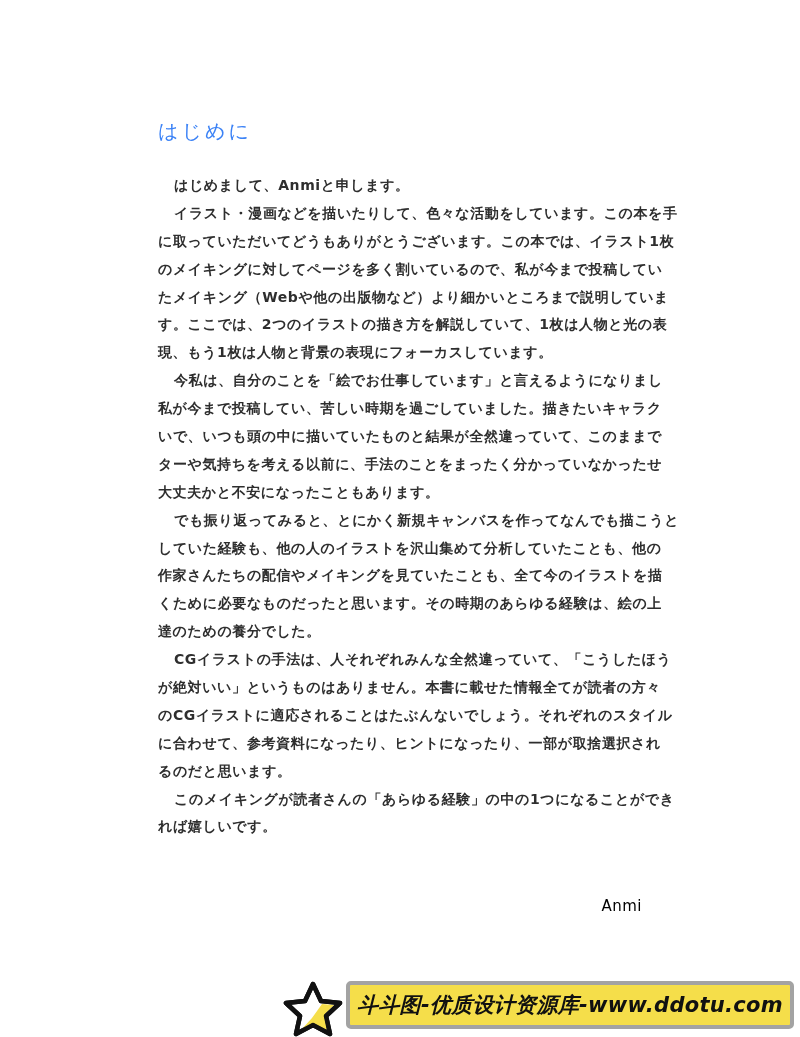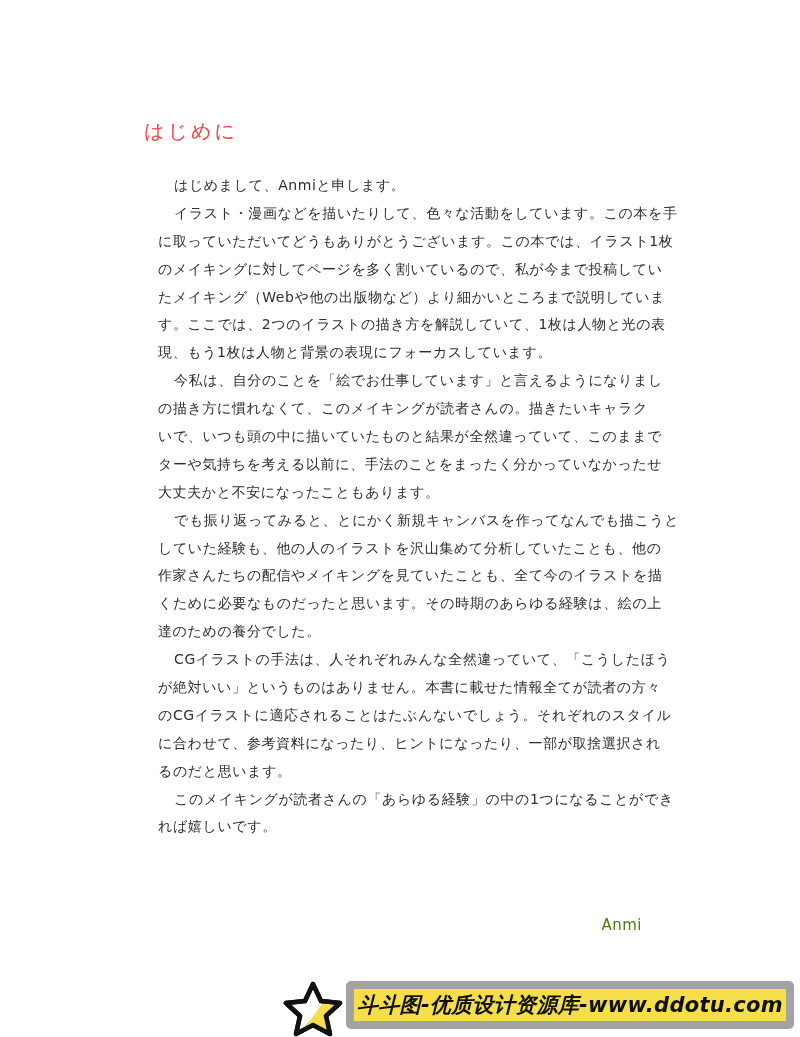--- a/index.html
+++ b/index.html
@@ -1,59 +1,59 @@
 <!DOCTYPE html>
 <html><head>
 <meta charset="utf-8">
 <style>
   html, body { margin: 0; padding: 0; }
   body {
     width: 800px; height: 1037px; background: #ffffff; position: relative; overflow: hidden;
     font-family: "DejaVu Sans", "Liberation Sans", sans-serif; color: #2b2b2b;
   }
   .page-title {
-    position: absolute; left: 144px; top: 118px;
-    font-size: 20px; letter-spacing: 3px; color: #ef4444; font-weight: normal; margin: 0;
+    position: absolute; left: 158px; top: 118px;
+    font-size: 20px; letter-spacing: 3px; color: #3b82f6; font-weight: normal; margin: 0;
   }
   .body-text {
-    position: absolute; left: 158px; top: 172px; width: 486px;
+    position: absolute; left: 158px; top: 172px; width: 486px; font-weight: bold;
   }
   .line {
     height: 27.9px; line-height: 27.9px; font-size: 14px; white-space: nowrap;
     letter-spacing: 0.6px; color: #2e2e2e; overflow: visible;
   }
   .line.indent { padding-left: 16px; }
   .signature {
-    position: absolute; right: 158px; top: 916px; font-size: 15px; color: #4d7c0f; letter-spacing: 0.5px;
+    position: absolute; right: 158px; top: 897px; font-size: 15px; color: #000000; letter-spacing: 0.5px;
   }
   .banner-wrap { position: absolute; left: 282px; top: 978px; width: 518px; height: 58px; }
   .star { position: absolute; left: 0; top: 2px; width: 62px; height: 58px; }
   .banner {
     position: absolute; left: 64px; top: 3px; width: 448px; height: 48px;
-    background: #f5de4a; border: 8px solid #a3a3a3; border-radius: 5px; box-sizing: border-box;
+    background: #f5de4a; border: 4px solid #a3a3a3; border-radius: 5px; box-sizing: border-box;
     display: flex; align-items: center; justify-content: center;
     font-family: "DejaVu Sans", sans-serif; font-weight: bold; font-size: 21px; color: #111;
     letter-spacing: 0.3px; font-style: italic; white-space: nowrap;
   }
 </style>
 </head>
 <body>
 
 <h1 class="page-title">はじめに</h1>
 
 <div class="body-text" id="body-text">
     <div class="line indent">はじめまして、Anmiと申します。</div>
     <div class="line indent">イラスト・漫画などを描いたりして、色々な活動をしています。この本を手</div>
     <div class="line">に取っていただいてどうもありがとうございます。この本では、イラスト1枚</div>
     <div class="line">のメイキングに対してページを多く割いているので、私が今まで投稿してい</div>
     <div class="line">たメイキング（Webや他の出版物など）より細かいところまで説明していま</div>
     <div class="line">す。ここでは、2つのイラストの描き方を解説していて、1枚は人物と光の表</div>
     <div class="line">現、もう1枚は人物と背景の表現にフォーカスしています。</div>
     <div class="line indent">今私は、自分のことを「絵でお仕事しています」と言えるようになりまし</div>
-    <div class="line">の描き方に慣れなくて、このメイキングが読者さんの。描きたいキャラク</div>
+    <div class="line">私が今まで投稿してい、苦しい時期を過ごしていました。描きたいキャラク</div>
     <div class="line">いで、いつも頭の中に描いていたものと結果が全然違っていて、このままで</div>
     <div class="line">ターや気持ちを考える以前に、手法のことをまったく分かっていなかったせ</div>
     <div class="line">大丈夫かと不安になったこともあります。</div>
     <div class="line indent">でも振り返ってみると、とにかく新規キャンバスを作ってなんでも描こうと</div>
     <div class="line">していた経験も、他の人のイラストを沢山集めて分析していたことも、他の</div>
     <div class="line">作家さんたちの配信やメイキングを見ていたことも、全て今のイラストを描</div>
     <div class="line">くために必要なものだったと思います。その時期のあらゆる経験は、絵の上</div>
     <div class="line">達のための養分でした。</div>
     <div class="line indent">CGイラストの手法は、人それぞれみんな全然違っていて、「こうしたほう</div>
     <div class="line">が絶対いい」というものはありません。本書に載せた情報全てが読者の方々</div>

